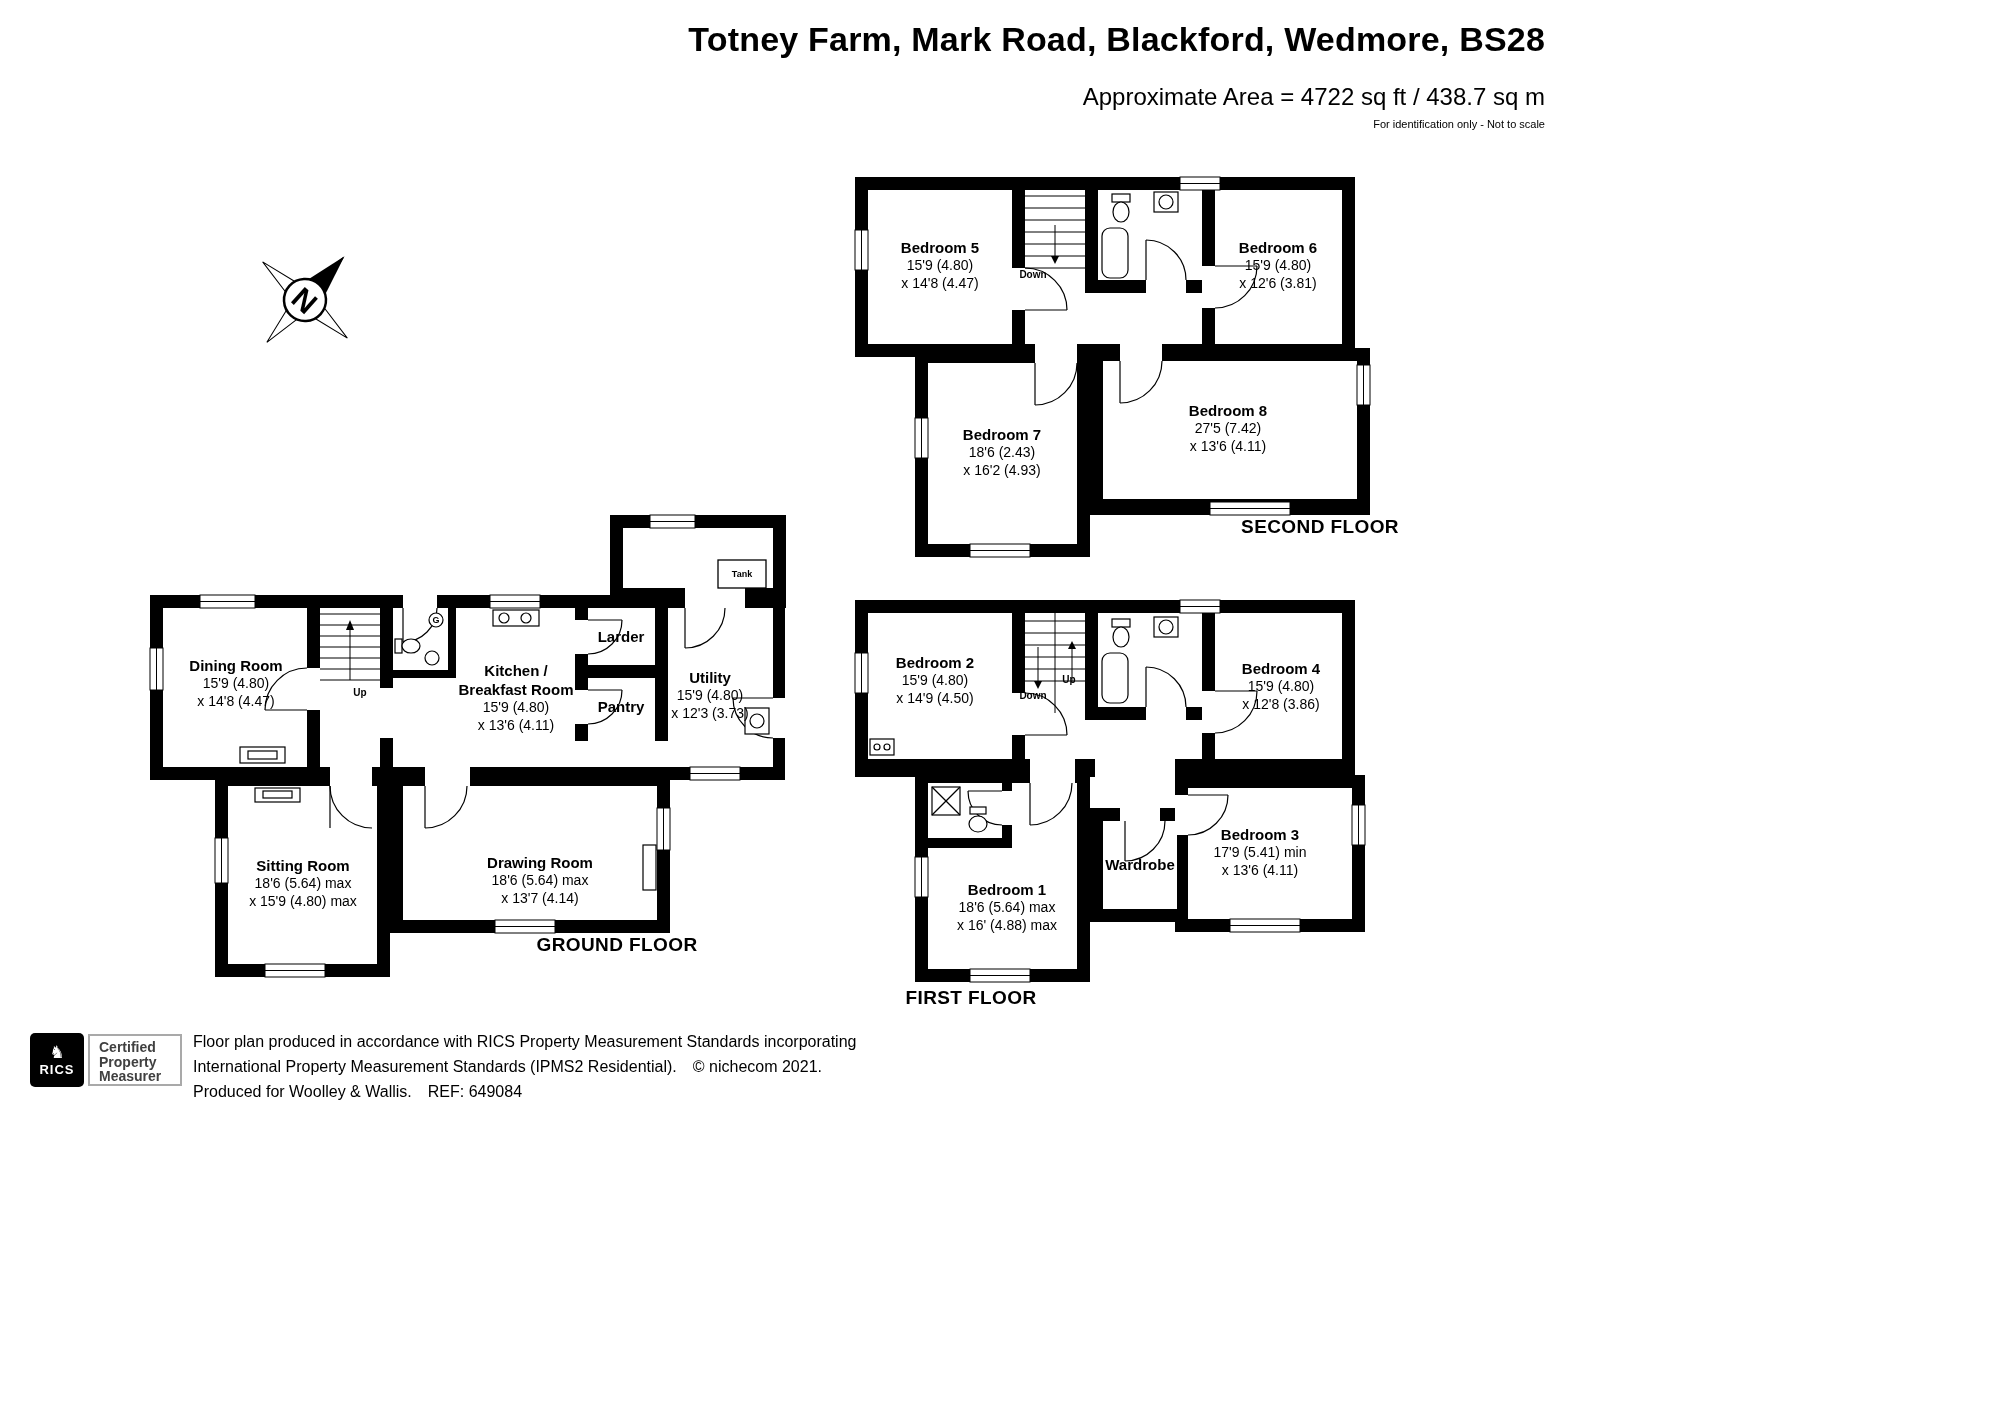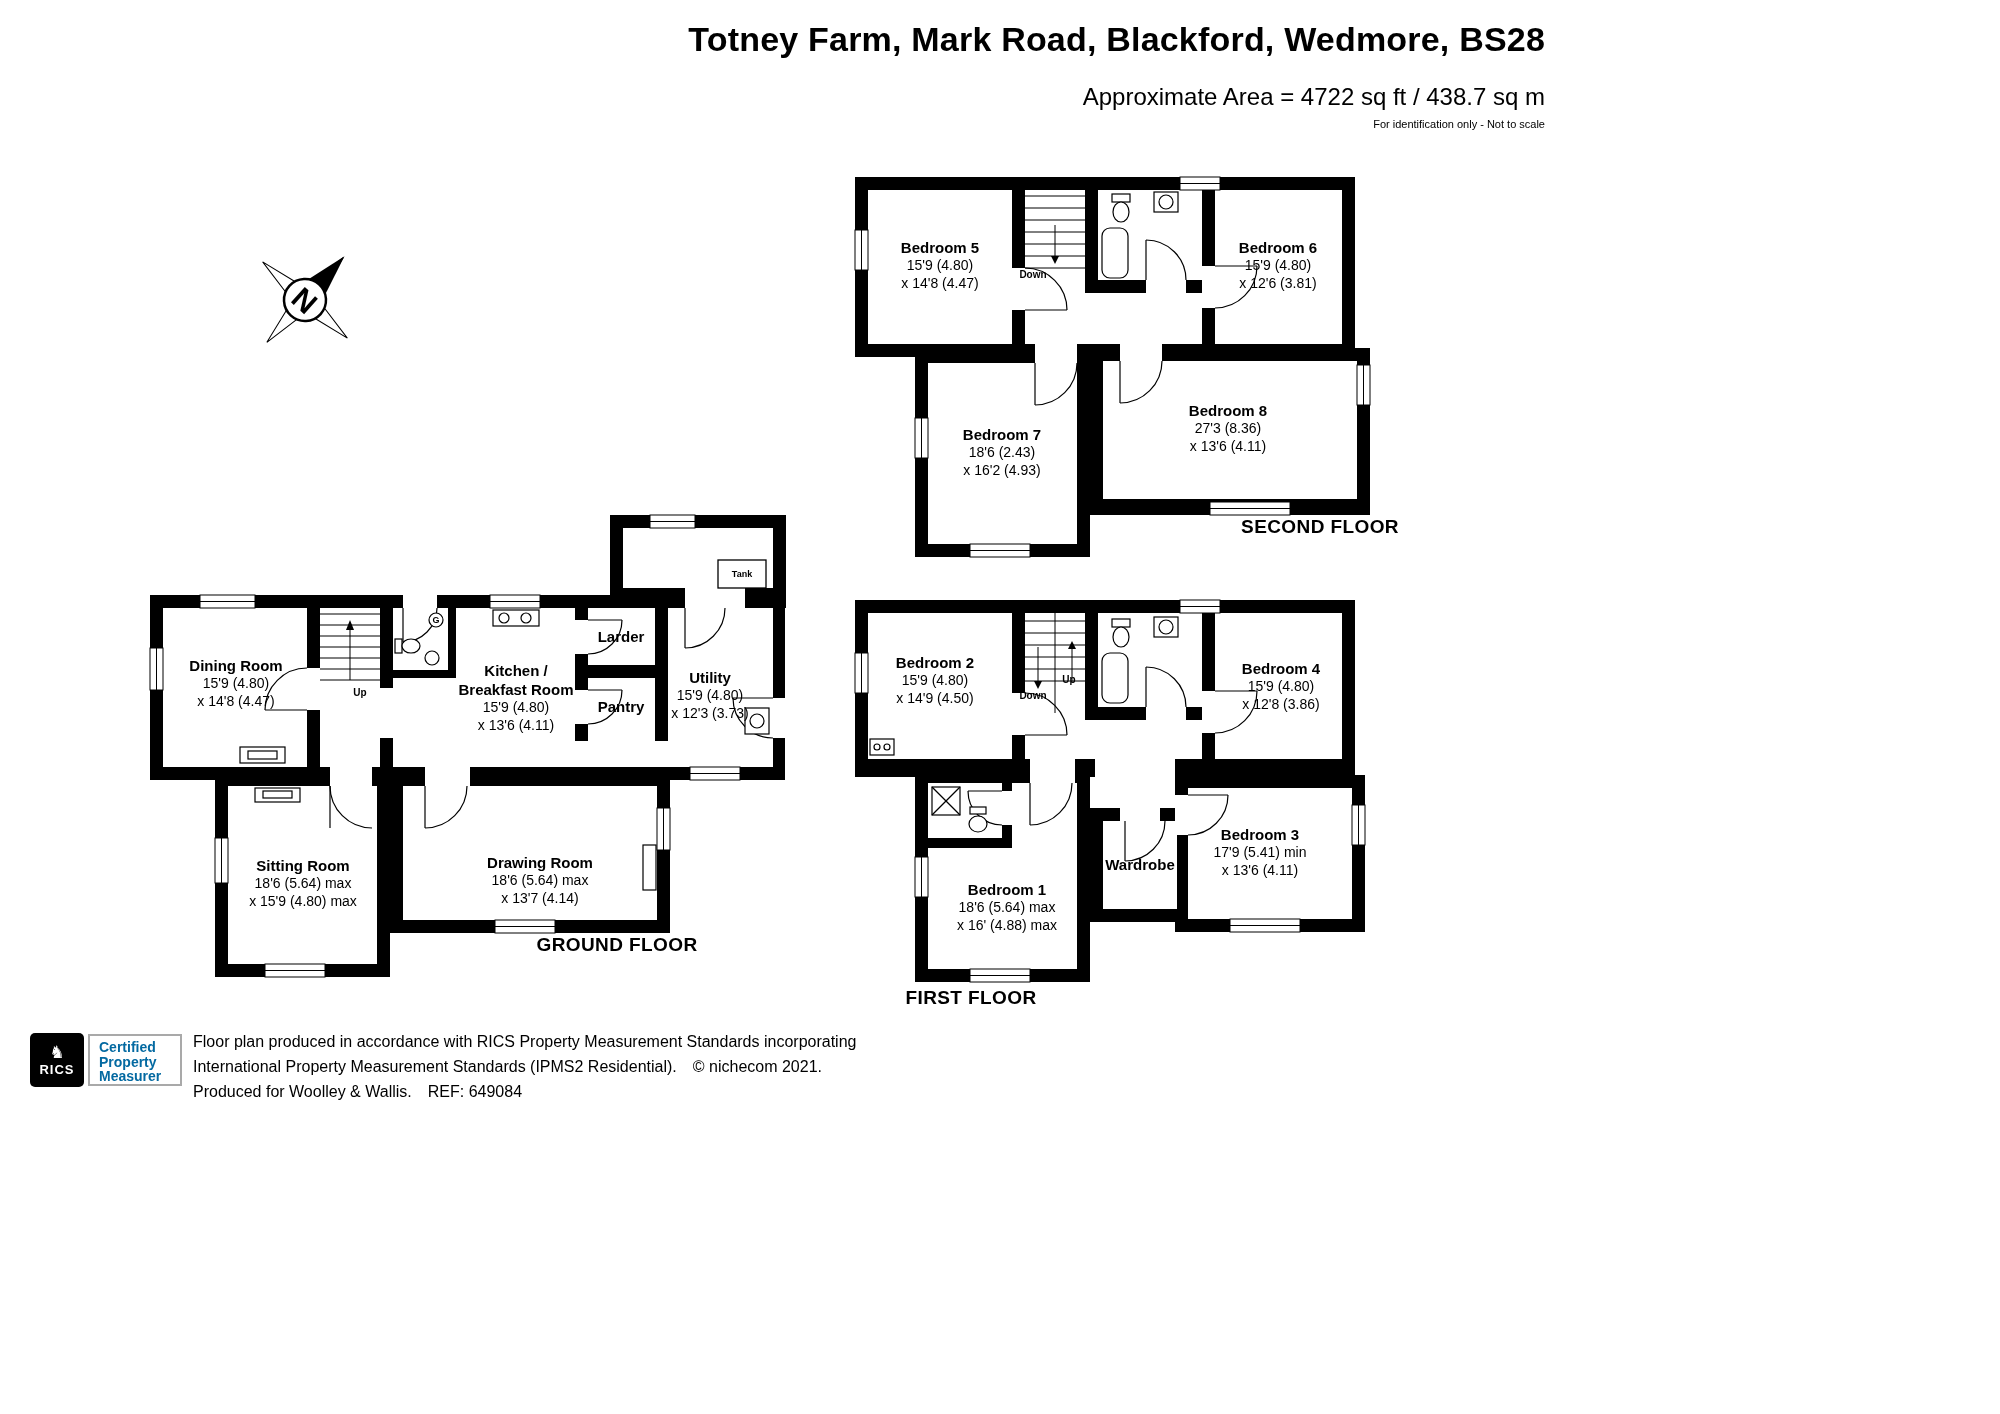--- a/index.html
+++ b/index.html
@@ -33,21 +33,21 @@
   
   .compass{position:absolute;left:240px;top:235px;width:130px;height:130px;}
 
   
   .rics-logo{position:absolute;left:30px;top:1033px;width:54px;height:54px;background:#000;
              border-radius:5px;display:flex;flex-direction:column;align-items:center;
              justify-content:center;color:#fff;}
   .rics-emblem{font-size:17px;line-height:19px;}
   .rics-text{font-weight:700;font-size:13px;letter-spacing:1px;}
   .cert-box{position:absolute;left:88px;top:1034px;width:94px;height:52px;border:2px solid #a9a9a9;
-            box-sizing:border-box;padding:4px 0 0 9px;color:#0369a1;}
+            box-sizing:border-box;padding:4px 0 0 9px;color:#404040;}
   .cert-box div{font-weight:700;font-size:14px;line-height:14.5px;}
   .footer-text{position:absolute;left:193px;top:1029px;font-size:16px;line-height:25px;}
   .gap{margin-left:16px;}
 </style>
 </head>
 <body>
 
 <div class="page">
 
   <div class="header">
@@ -145,21 +145,21 @@
       <div class="room-dim">15'9 (4.80)</div>
       <div class="room-dim">x 12'6 (3.81)</div>
     </div>
     <div class="room-label" style="left:152px;top:282px;">
       <div class="room-name">Bedroom 7</div>
       <div class="room-dim">18'6 (2.43)</div>
       <div class="room-dim">x 16'2 (4.93)</div>
     </div>
     <div class="room-label" style="left:378px;top:258px;">
       <div class="room-name">Bedroom 8</div>
-      <div class="room-dim">27'3 (8.36)</div>
+      <div class="room-dim">27'5 (7.42)</div>
       <div class="room-dim">x 13'6 (4.11)</div>
     </div>
     <div class="stair-label" style="left:183px;top:104px;">Down</div>
     <div class="floor-title" style="left:470px;top:357px;">SECOND FLOOR</div>
   </div>
 
   <div id="floor-first" class="floor">
     <svg width="520" height="420" viewBox="0 0 520 420">
       <g fill="#000">
         <rect x="5" y="5" width="500" height="177"></rect>

